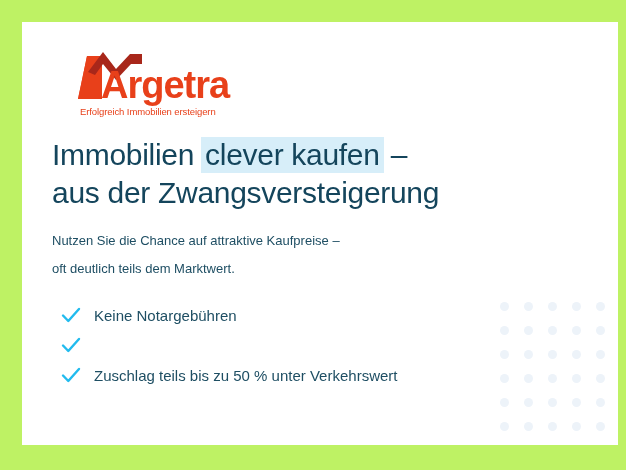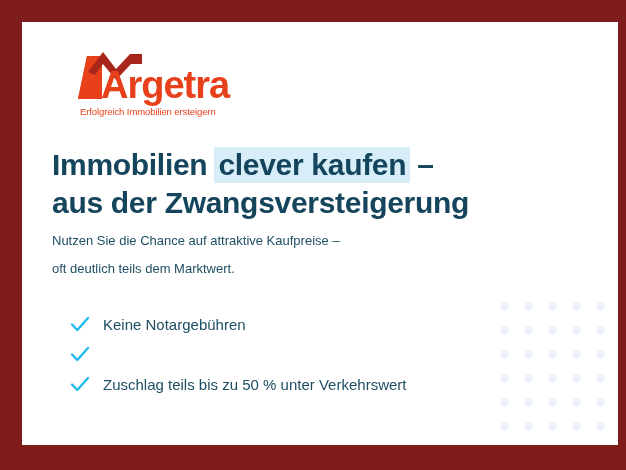--- a/index.html
+++ b/index.html
@@ -10,21 +10,21 @@
     width: 626px;
     height: 470px;
     overflow: hidden;
     font-family: "Liberation Sans", sans-serif;
     background: #CCEEFF;
   }
   .frame {
     position: relative;
     width: 626px;
     height: 470px;
-    background: #7f1d1d;
+    background: #bef264;
     box-sizing: border-box;
   }
   .card {
     position: absolute;
     left: 22px;
     top: 22px;
     right: 8px;
     bottom: 25px;
     background: #FFFFFF;
     overflow: hidden;
@@ -83,25 +83,25 @@
     width: 86px;
     height: 96px;
     z-index: 2;
   }
   .badge svg { display:block; }
 
   
   .headline {
     position: absolute;
     left: 30px;
-    top: 104px;
+    top: 94px;
     z-index: 2;
     font-size: 30px;
     line-height: 38px;
-    font-weight: bold;
+    font-weight: normal;
     color: #14455C;
     letter-spacing: -0.3px;
     white-space: nowrap;
   }
   .hl-line { display: block; }
   .hl-mark {
     background: #D7EEF9;
     padding: 1px 4px 2px 4px;
     margin: 0 -1px;
   }
@@ -118,21 +118,21 @@
     white-space: nowrap;
   }
   .sub-line { display: block; }
 
   
   .bullets {
     position: absolute;
     left: 30px;
     top: 270px;
     z-index: 2;
-    margin: 17px;
+    margin: 8px;
     padding: 0;
     list-style: none;
     text-align: right;
   }
   .bullet {
     display: flex;
     align-items: center;
     height: 30px;
   }
   .check-icon {

